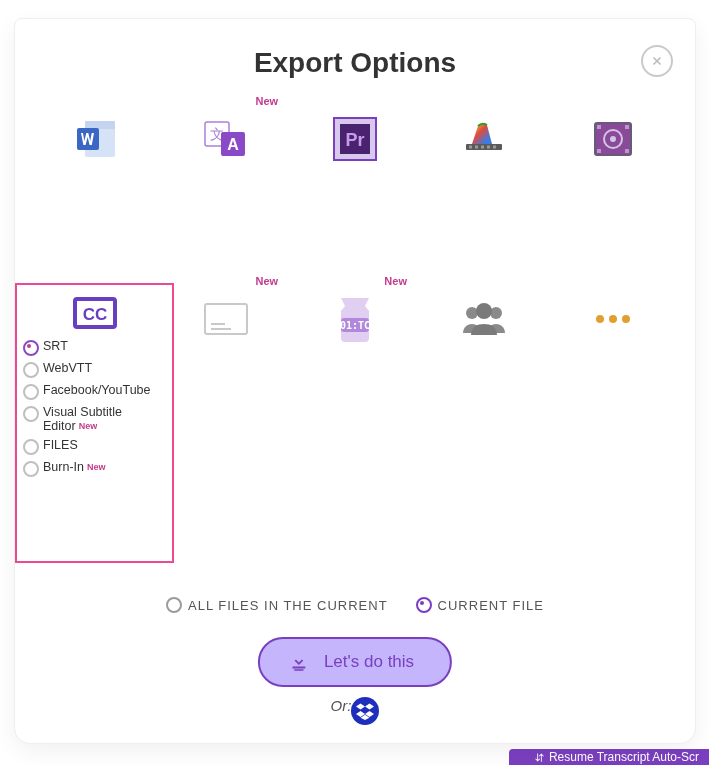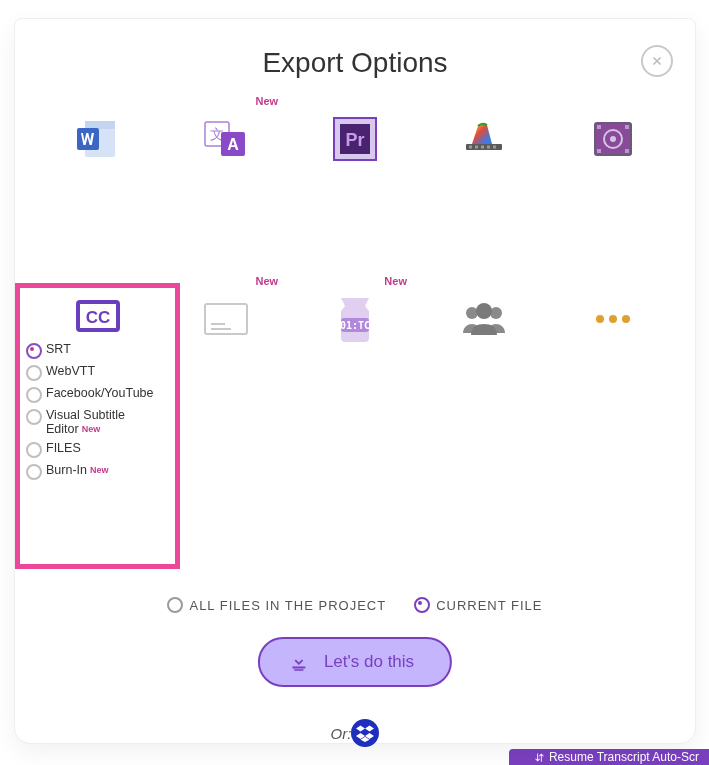--- a/index.html
+++ b/index.html
@@ -1,43 +1,43 @@
 <!DOCTYPE html>
 <html><head>
 <meta charset="utf-8">
 <style>
   html,body{margin:0;padding:0;font-family:"Helvetica Neue",Arial,sans-serif;color:#333;background:#fff}
   .page{position:relative;width:709px;height:765px;overflow:hidden}
   .bg-bar{position:absolute;left:0;top:748px;width:709px;height:17px;background:#fff}
   .bg-pill{position:absolute;right:0;bottom:0;height:16px;padding:0 10px 0 25px;background:#7a3fbf;color:#fff;font-size:12px;line-height:16px;border-top-left-radius:4px;display:flex;align-items:center;gap:4px}
   .modal{position:absolute;left:14px;top:18px;width:680px;height:724px;border:1px solid #eee;border-radius:8px 8px 16px 16px;background:#fff;box-shadow:0 8px 24px rgba(0,0,0,0.06)}
-  .title{position:absolute;top:28px;left:0;right:0;text-align:center;font-size:28px;font-weight:400;color:#333}
+  .title{position:absolute;top:28px;left:0;right:0;text-align:center;font-size:28px;font-weight:700;color:#333}
   .close-x{position:absolute;top:26px;right:22px;width:28px;height:28px;border:2px solid #c9c9c9;border-radius:50%;display:flex;align-items:center;justify-content:center;cursor:pointer;color:#bdbdbd}
   .close-x svg{width:14px;height:14px}
   .grid{position:absolute;top:90px;left:18px;right:18px;display:grid;grid-template-columns:repeat(5,1fr);row-gap:120px;column-gap:0;justify-items:center}
   .tile{position:relative;width:120px;height:60px;display:flex;align-items:center;justify-content:center}
   .badge-new{position:absolute;top:-14px;right:8px;font-size:11px;font-weight:700;color:#c23b8e}
-  .subtitles-box{position:absolute;top:264px;left:0;width:155px;height:270px;border:5px solid #ec4899;padding-top:6px}
+  .subtitles-box{position:absolute;top:264px;left:0;width:155px;height:270px;border:2px solid #ec4899;padding-top:6px}
   .cc-icon{display:block;margin:6px auto 10px auto}
   .subtitles-title{text-align:center;font-size:15px;margin-bottom:12px;color:#333}
   .opt-list{padding:0 4px 0 6px}
   .opt{display:flex;align-items:flex-start;gap:4px;font-size:12.5px;color:#333;margin:5px 0;cursor:pointer}
   .opt .radio{flex:0 0 auto;width:12px;height:12px;border:2px solid #bfbfbf;border-radius:50%;margin-top:1px;position:relative}
   .opt.sel .radio{border-color:#8a4ac7}
   .opt.sel .radio::after{content:"";position:absolute;left:2px;top:2px;width:4px;height:4px;border-radius:50%;background:#c23b8e}
   .opt .lbl{line-height:14px}
   .mini-new{font-size:9px;font-weight:700;color:#c23b8e;margin-left:3px;vertical-align:top}
   .scope{position:absolute;top:578px;left:0;right:0;display:flex;justify-content:center;gap:28px;font-size:13px;letter-spacing:1px;color:#555}
   .scope .sopt{display:flex;align-items:center;gap:6px;cursor:pointer}
   .scope .c{width:12px;height:12px;border:2px solid #9a9a9a;border-radius:50%;position:relative}
   .scope .sel .c{border-color:#7a3fbf}
   .scope .sel .c::after{content:"";position:absolute;left:2px;top:2px;width:4px;height:4px;border-radius:50%;background:#7a3fbf}
   .go-btn{position:absolute;top:618px;left:50%;transform:translateX(-50%);padding:12px 36px 12px 28px;border:2px solid #7a3fbf;border-radius:999px;color:#7a3fbf;font-size:17px;display:flex;align-items:center;gap:14px;cursor:pointer;background:#c4b5fd}
   .go-btn svg{width:22px;height:22px}
-  .or-row{position:absolute;top:700px;left:0;right:0;display:flex;align-items:center;justify-content:center;font-style:italic;color:#555;font-size:15px}
+  .or-row{position:absolute;top:678px;left:0;right:0;display:flex;align-items:flex-start;justify-content:center;font-style:italic;color:#555;font-size:15px}
   .dropbox{width:28px;height:28px;border-radius:50%;background:#1f2fbd;display:flex;align-items:center;justify-content:center;cursor:pointer}
   .dropbox svg{width:18px;height:18px}
 </style>
 </head>
 <body>
 <div class="page">
 
 <div class="bg-bar"></div>
 <div class="bg-pill">
   <svg width="11" height="11" viewBox="0 0 24 24" fill="#fff">
@@ -179,21 +179,21 @@
       <div class="opt">
             <span class="radio"></span>
             <span class="lbl"><span>Burn-In</span><span class="mini-new">New</span></span>
           </div>
     </div>
   </div>
 
   <div class="scope">
     <div class="sopt">
           <span class="c"></span>
-          <span>ALL FILES IN THE PROJECT</span>
+          <span>ALL FILES IN THE CURRENT</span>
         </div>
     <div class="sopt sel">
           <span class="c"></span>
           <span>CURRENT FILE</span>
         </div>
   </div>
 
   <div class="go-btn">
     <svg viewBox="0 0 24 24" fill="#7a3fbf">
           <path d="M12 3v9.6l3.3-3.3 1.4 1.4L12 15.4 7.3 10.7l1.4-1.4L12 12.6V3h0zM5 17h14v2H5v-2zm2 3h10v1.5H7V20z"></path>

